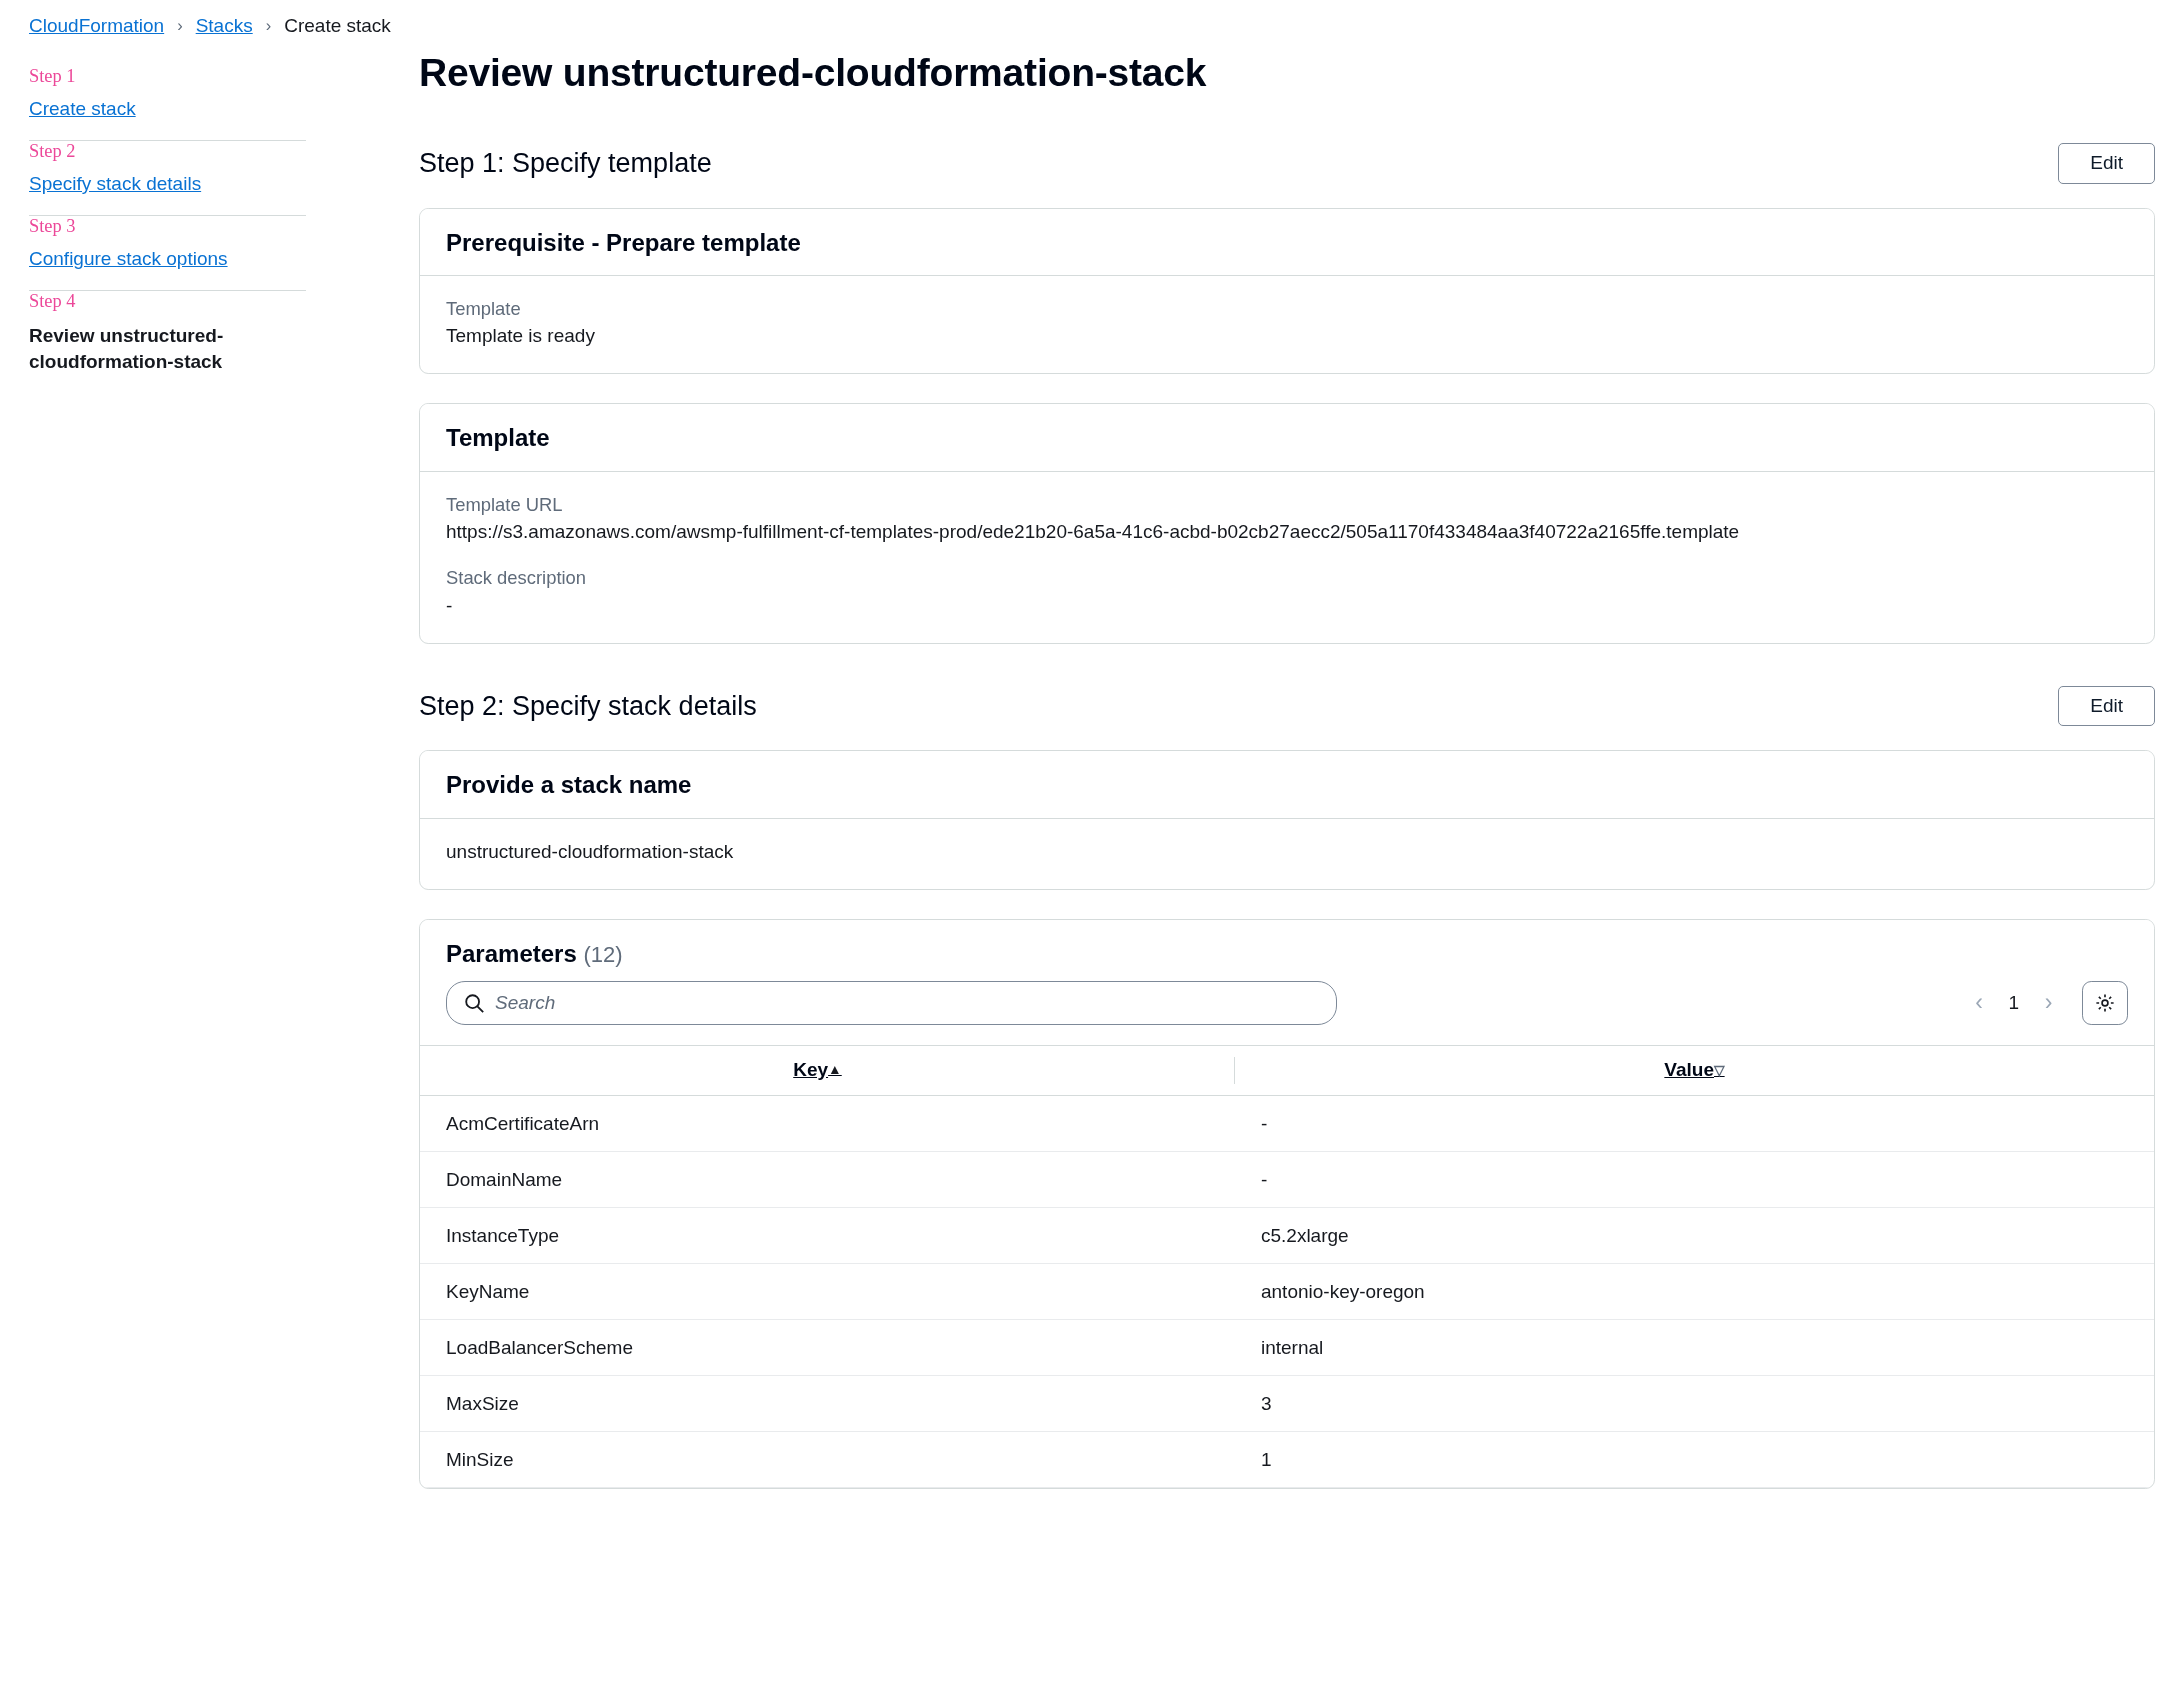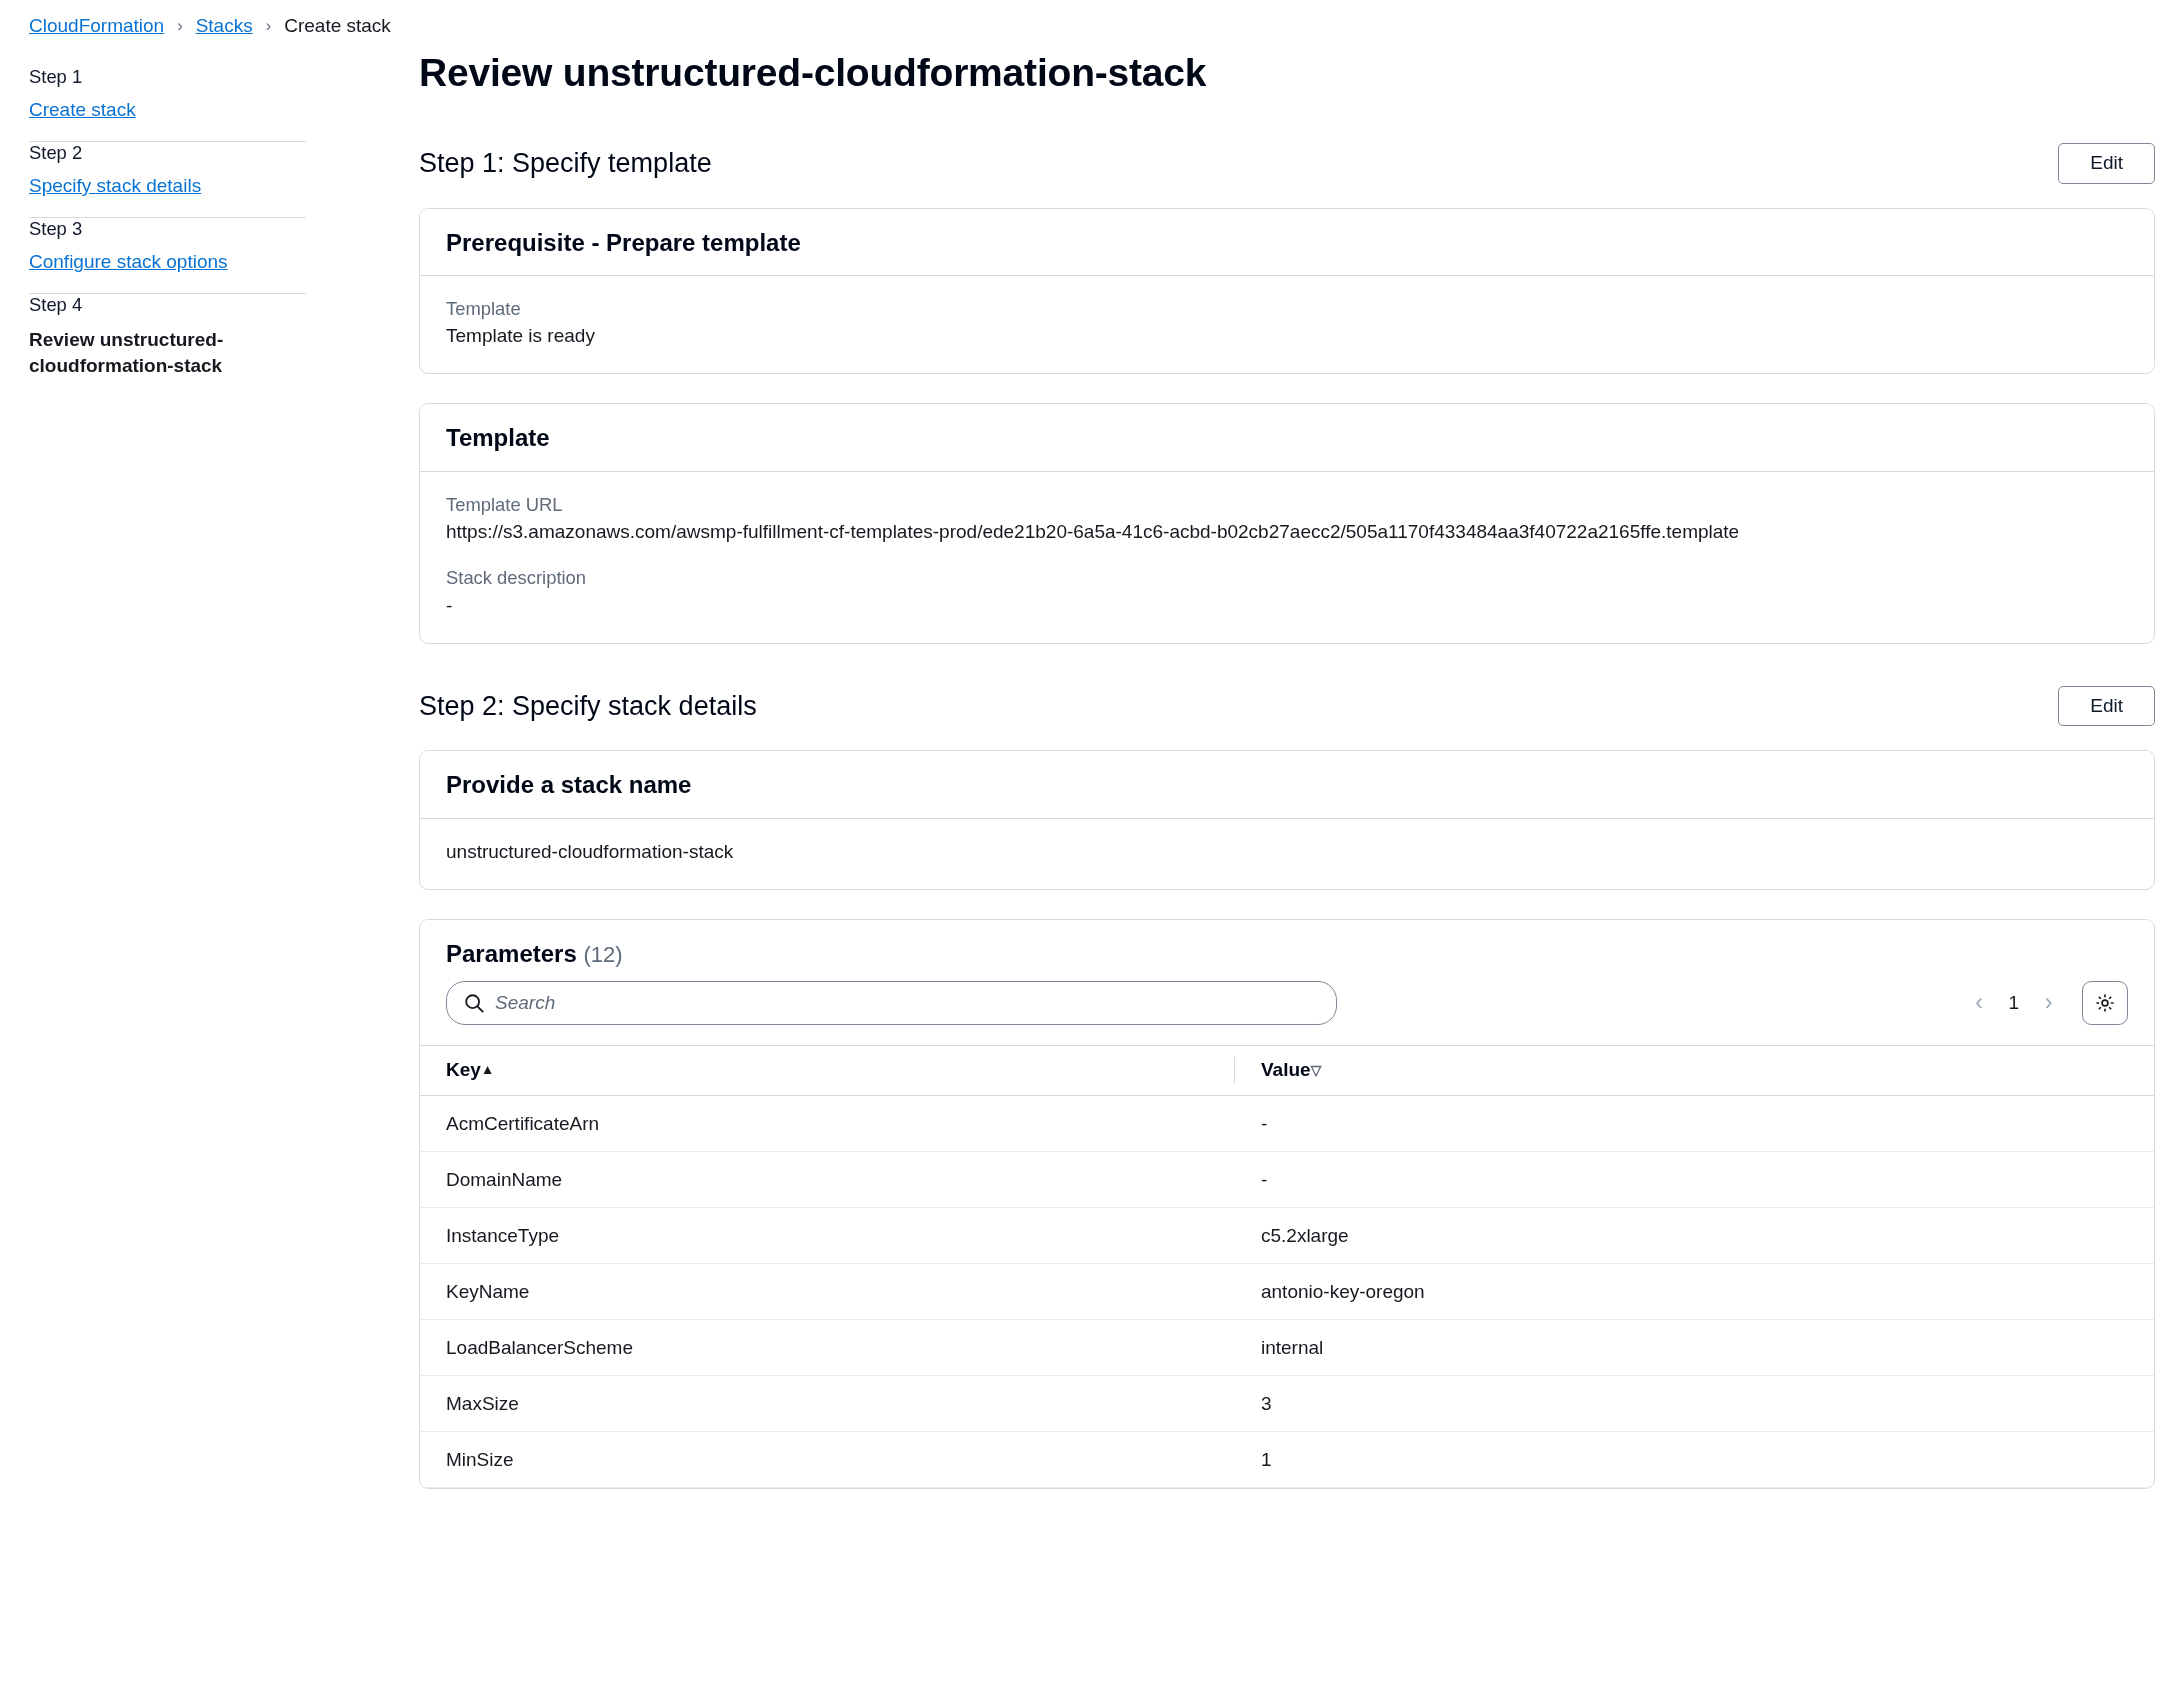--- a/index.html
+++ b/index.html
@@ -46,22 +46,23 @@
     top: 66px; left: 29px;
     width: 281px;
   }
   .nav-block { padding-bottom: 20px; }
   .nav-divider {
     border-top: 0.9px solid #d5dbdb;
     width: 277px;
   }
   .step-label {
     font-size: 18.4px;
-    color: #0f172a;
+    color: #ec4899;
     margin-bottom: 11px;
+    font-family: Liberation Serif, serif;
   }
   .step-link {
     font-size: 19px;
     color: #0972d3;
     text-decoration: underline;
     cursor: pointer;
     display: inline-block;
   }
   .step-current {
     font-size: 19px;
@@ -223,21 +224,21 @@
     position: relative;
   }
   table.params thead th.col-key { width: 47%; }
   table.params tbody td {
     padding: 16.5px 26px;
     border-bottom: 0.9px solid #e9ebed;
     color: #16191f;
     font-size: 19px;
   }
   .sort-wrap {
-    display: flex; align-items: center; justify-content: flex-start;
+    display: flex; align-items: center; justify-content: center; text-decoration: underline;
   }
   .sort-caret { color: #16191f; font-size: 13.8px; margin-right: 20px; }
   .th-divider {
     position: absolute;
     right: 0; top: 11px; bottom: 11px;
     width: 0.9px; background: #d5dbdb;
   }
   .filter-caret { color: #5f6b7a; font-size: 13.8px; }
 </style>
 </head>

